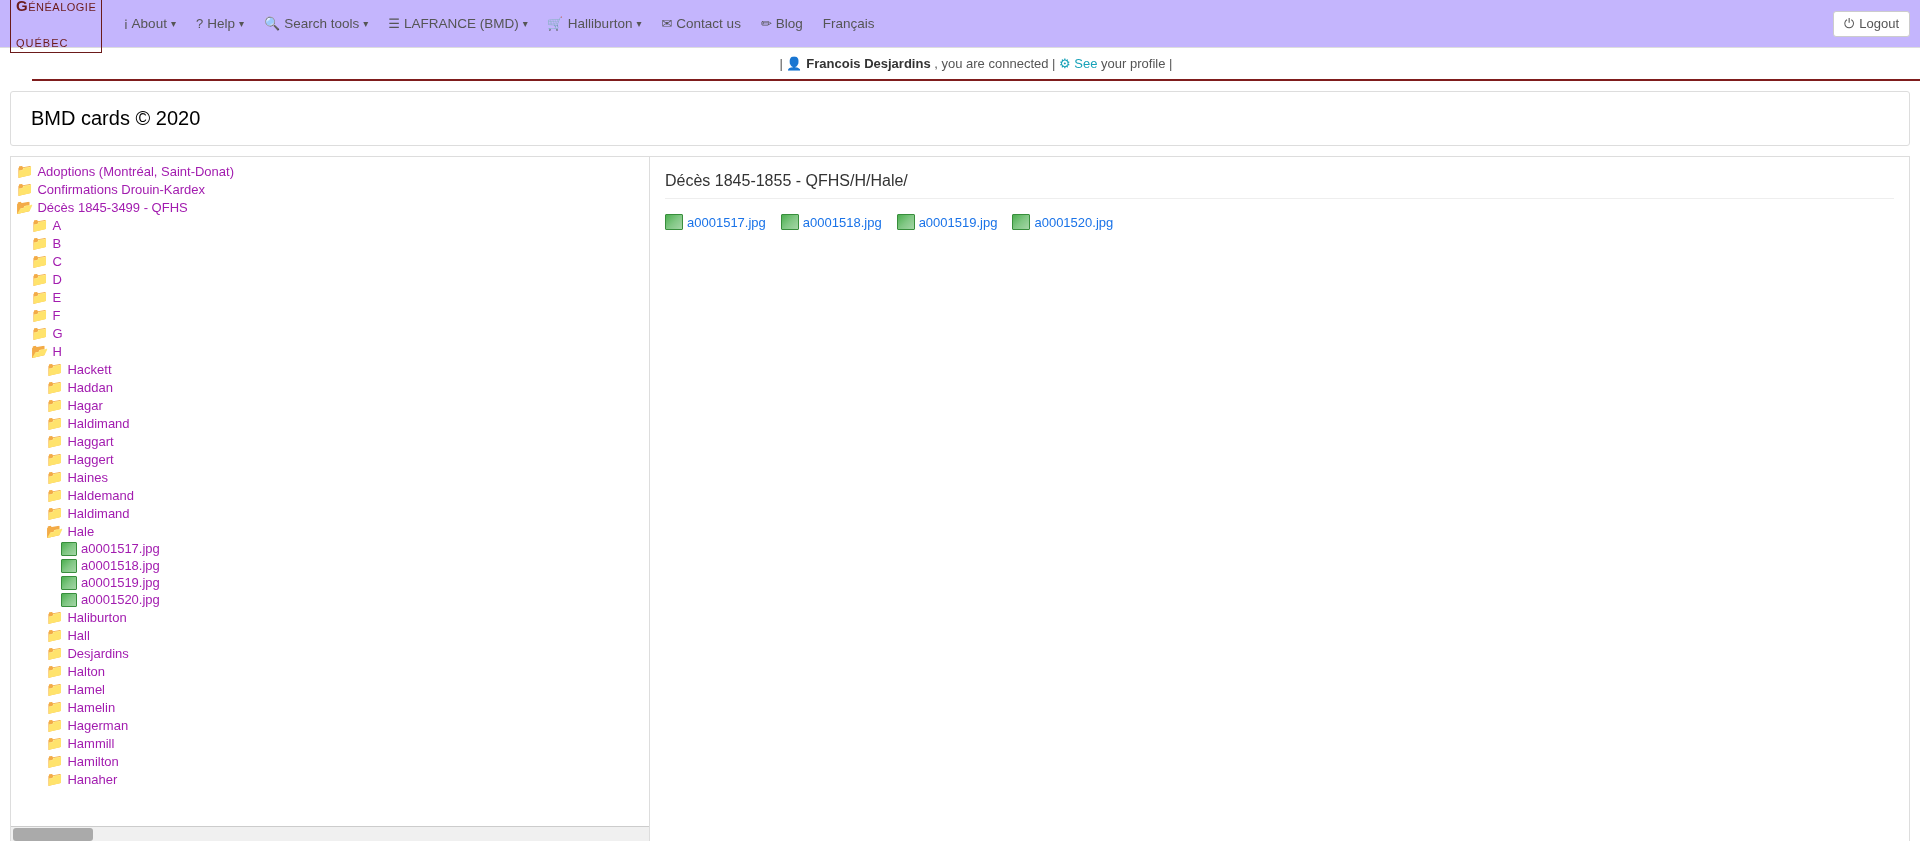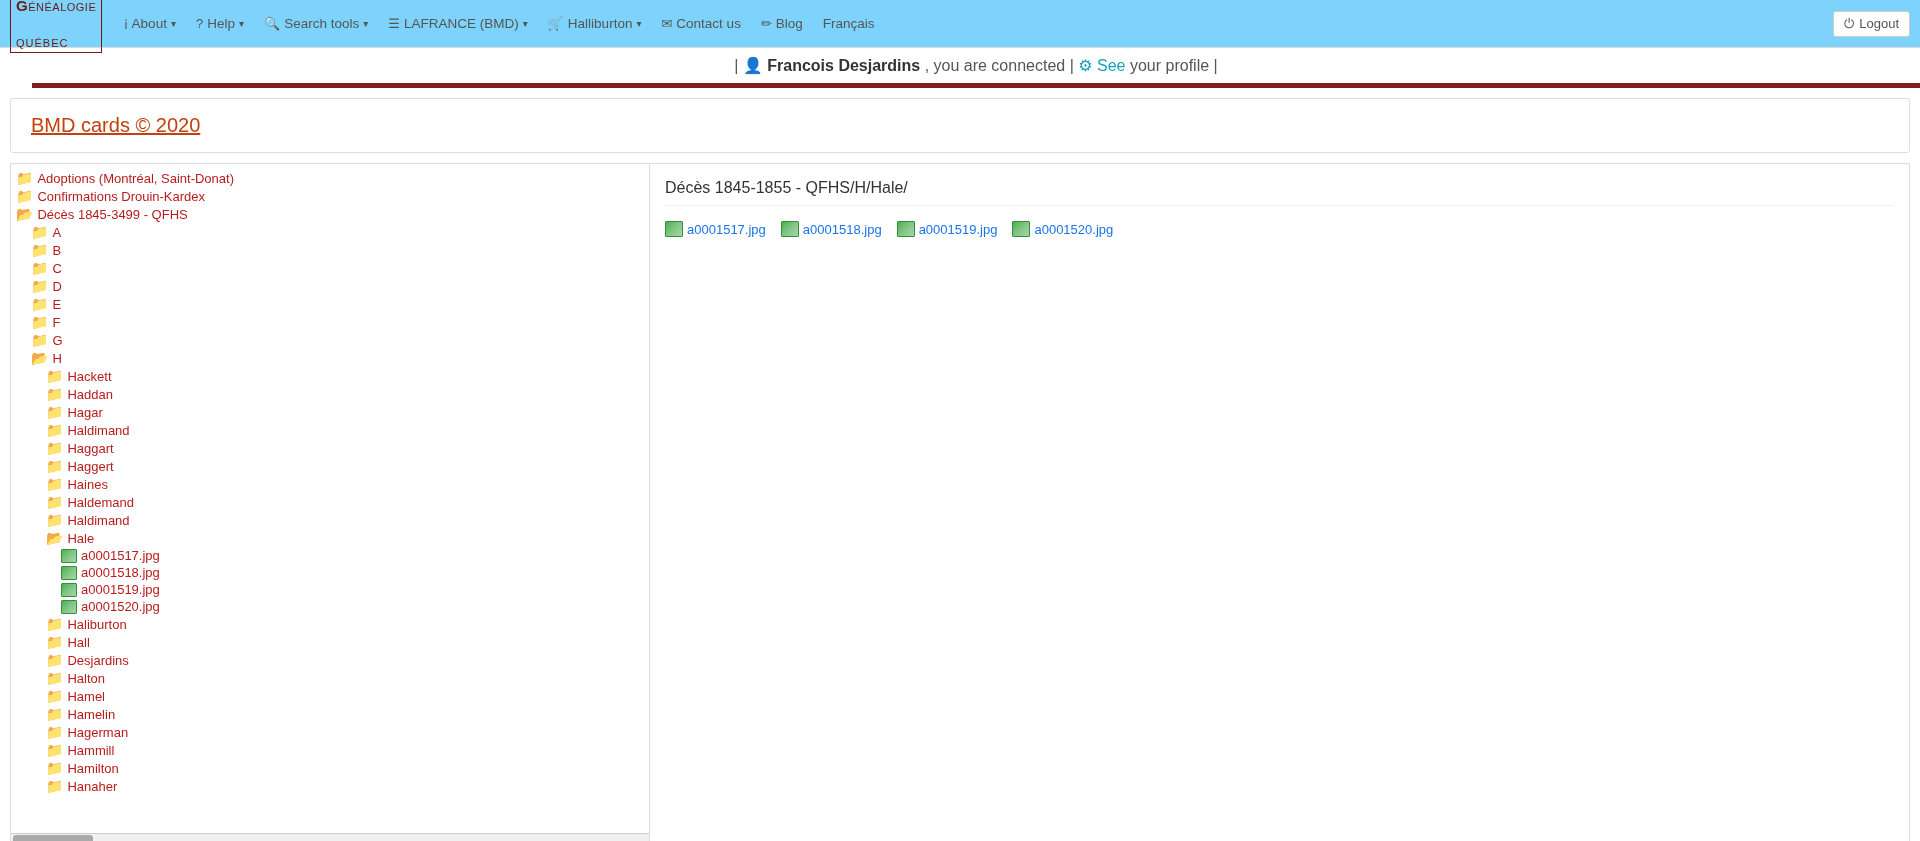--- a/index.html
+++ b/index.html
@@ -1,20 +1,20 @@
 <!DOCTYPE html>
 <html><head>
   <meta charset="utf-8">
   <style>
     * { margin: 0; padding: 0; box-sizing: border-box; }
     body { font-family: Arial, sans-serif; font-size: 14px; color: #333; background: #fff; }
 
     
     .navbar {
-      background: #7dd3fc;
+      background: #c4b5fd;
       border-bottom: 1px solid #ddd;
       display: flex;
       align-items: center;
       padding: 0 10px;
       height: 48px;
       gap: 4px;
     }
     .navbar-brand {
       display: flex;
       align-items: center;
@@ -55,37 +55,37 @@
       color: #555;
       display: flex;
       align-items: center;
       gap: 5px;
     }
 
     
     .connected-bar {
       text-align: center;
       padding: 8px;
-      font-size: 16px;
+      font-size: 13px;
       color: #555;
-      border-bottom: 5px solid #7f1d1d;
+      border-bottom: 2px solid #7f1d1d;
       margin-left: 32px;
     }
     .connected-bar .username { font-weight: bold; color: #333; }
     .connected-bar .see-link { color: #17a2b8; text-decoration: none; cursor: pointer; }
     .gear-icon { color: #17a2b8; }
 
     
     .page-title-bar {
       border: 1px solid #ddd;
       margin: 10px;
       padding: 15px 20px;
       border-radius: 3px;
     }
-    .page-title-bar h2 { font-size: 20px; font-weight: normal; color: #c2410c; text-decoration: underline; }
+    .page-title-bar h2 { font-size: 20px; font-weight: normal; color: #000000; }
 
     
     .main-content {
       display: flex;
       height: calc(100vh - 155px);
       margin: 0 10px;
     }
 
     
     .left-panel {
@@ -114,21 +114,21 @@
     }
     .tree-item .folder-icon { margin-right: 4px; }
 
     .folder-yellow { color: #d4a017; font-size: 14px; }
 
     .level-0 { padding-left: 5px; }
     .level-1 { padding-left: 20px; }
     .level-2 { padding-left: 35px; }
     .level-3 { padding-left: 50px; }
 
-    .tree-link { color: #b91c1c; text-decoration: none; font-size: 13px; }
+    .tree-link { color: #a21caf; text-decoration: none; font-size: 13px; }
 
     
     .right-panel {
       flex: 1;
       border: 1px solid #ddd;
       border-left: none;
       padding: 15px;
       overflow-y: auto;
     }
     .right-panel h3 {

